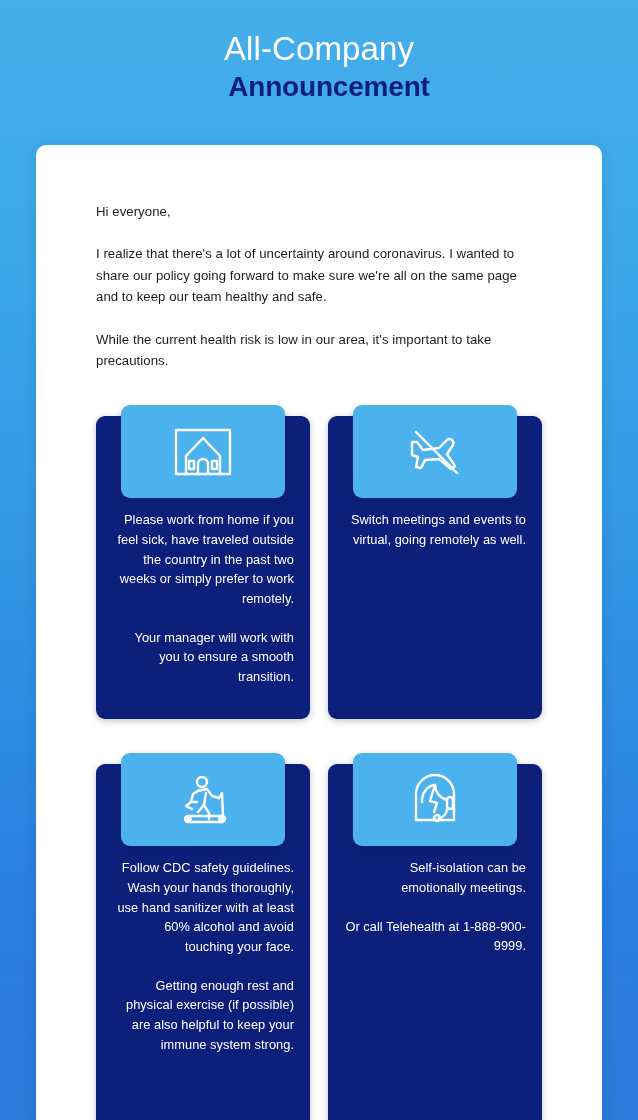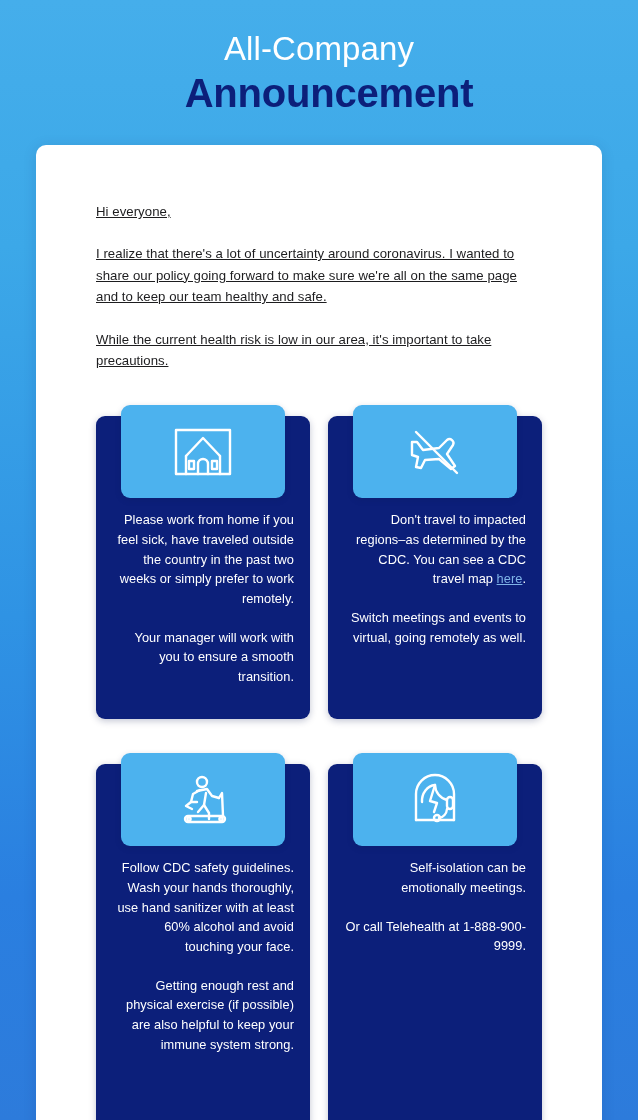--- a/index.html
+++ b/index.html
@@ -25,21 +25,21 @@
   }
   .header-line1 {
     color: #ffffff;
     font-size: 33px;
     font-weight: 400;
     letter-spacing: 0.1px;
     line-height: 1.12;
   }
   .header-line2 {
     color: #0c1f7a;
-    font-size: 40px;
+    font-size: 28px;
     font-weight: 700;
     letter-spacing: -0.2px;
     line-height: 1.18;
     margin-top: 2px;
     margin-left: 20px;
   }
 
   
   .sheet {
     position: absolute;
@@ -56,21 +56,20 @@
   .sheet-inner {
     padding: 56px 60px 0 60px;
   }
 
   
   .intro p {
     color: #1d1d1f;
     font-size: 13.2px;
     line-height: 1.62;
     letter-spacing: 0.05px;
-    text-decoration: underline;
   }
   .intro p + p { margin-top: 21px; }
 
   
   .card-grid {
     margin-top: 34px;
     display: grid;
     grid-template-columns: 1fr 1fr;
     column-gap: 18px;
     row-gap: 34px;
@@ -161,21 +160,20 @@
       <div class="card">
         <div class="card-tab">
           <span>
             <svg width="64" height="56" viewBox="0 0 64 56" fill="none" stroke="#ffffff" stroke-width="2.4" stroke-linecap="round" stroke-linejoin="round">
               <path d="M9 27 L9 18 L14 18 L20 26 L36 24 L44 16 a4 4 0 0 1 6 5 L44 30 L52 42 L48 45 L36 35 L22 36 L18 44 L13 43 L15 33 L9 31 Z"></path>
               <path d="M13 8 L54 49"></path>
             </svg>
           </span>
         </div>
         <div class="card-body">
-          <p class="card-text"><span>Don't travel to impacted regions–as determined by the CDC. You can see a CDC travel map </span><a class="card-link">here</a><span>.</span></p>
           <p class="card-text">Switch meetings and events to virtual, going remotely as well.</p>
         </div>
       </div>
 
       <div class="card card--tall">
         <div class="card-tab">
           <span>
             <svg width="64" height="56" viewBox="0 0 64 56" fill="none" stroke="#ffffff" stroke-width="2.4" stroke-linecap="round" stroke-linejoin="round">
               <circle cx="31" cy="10" r="5"></circle>
               <path d="M26 19 L36 17 L41 24 L48 26"></path>

